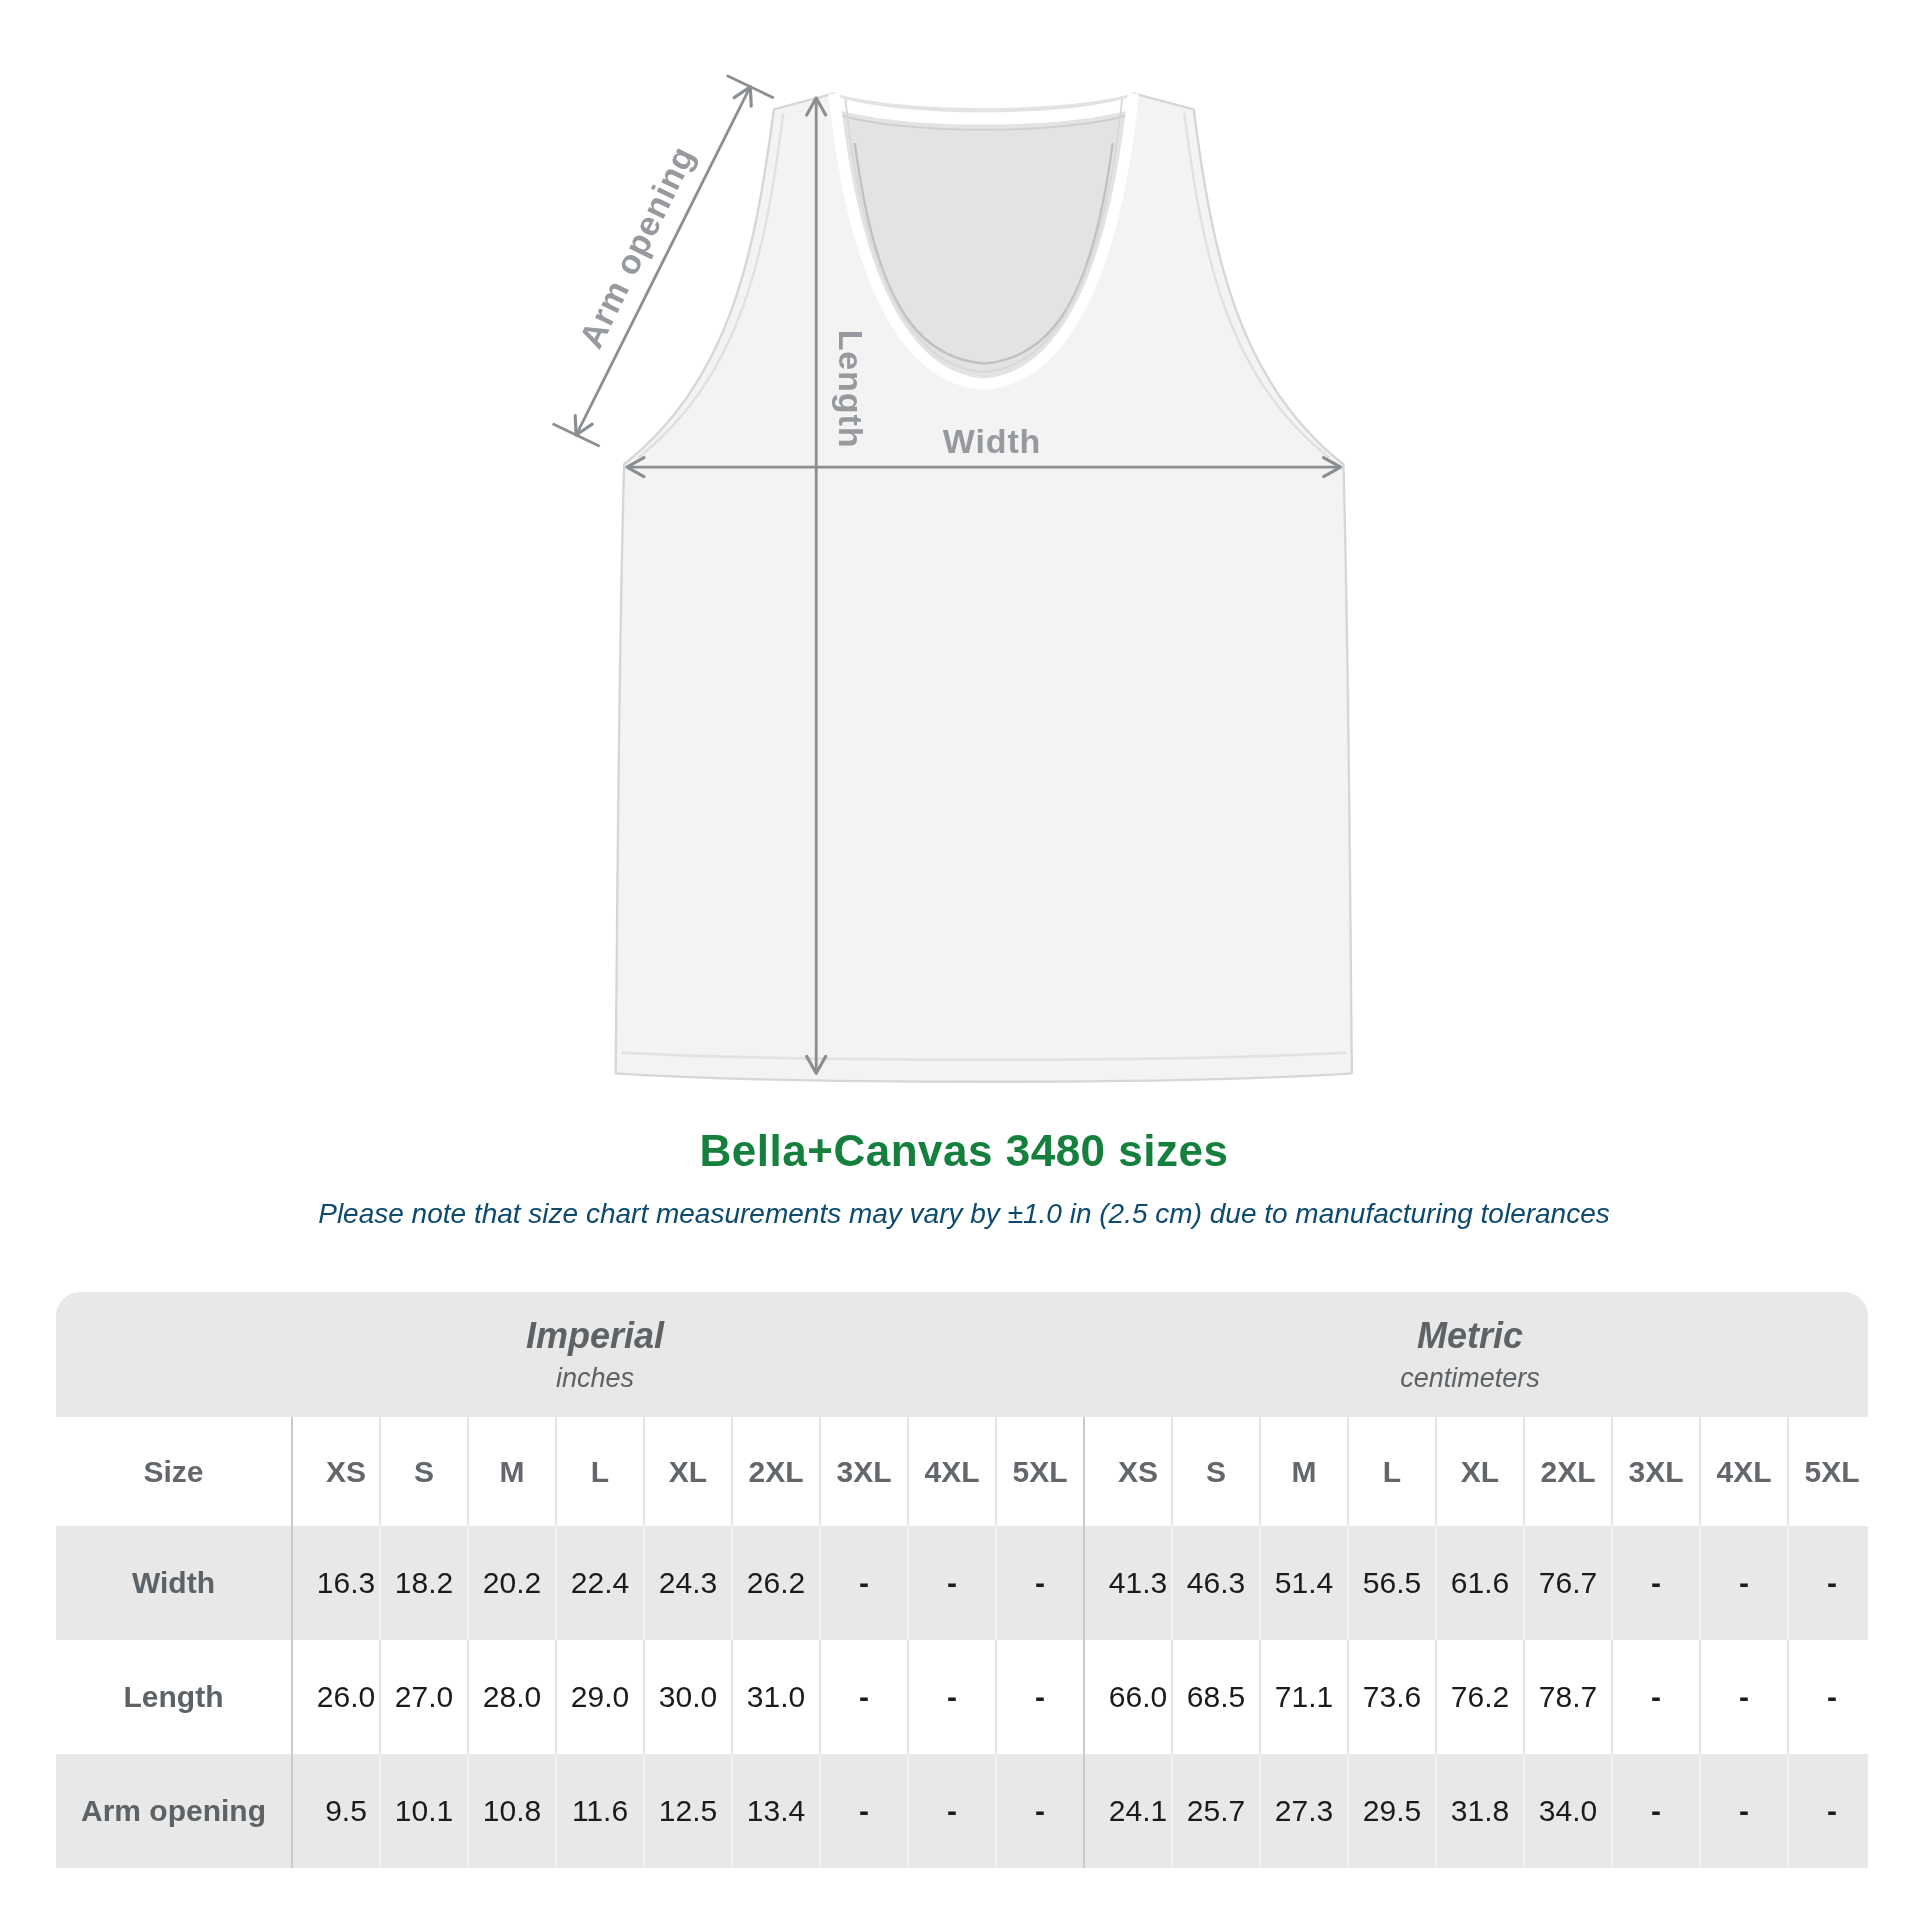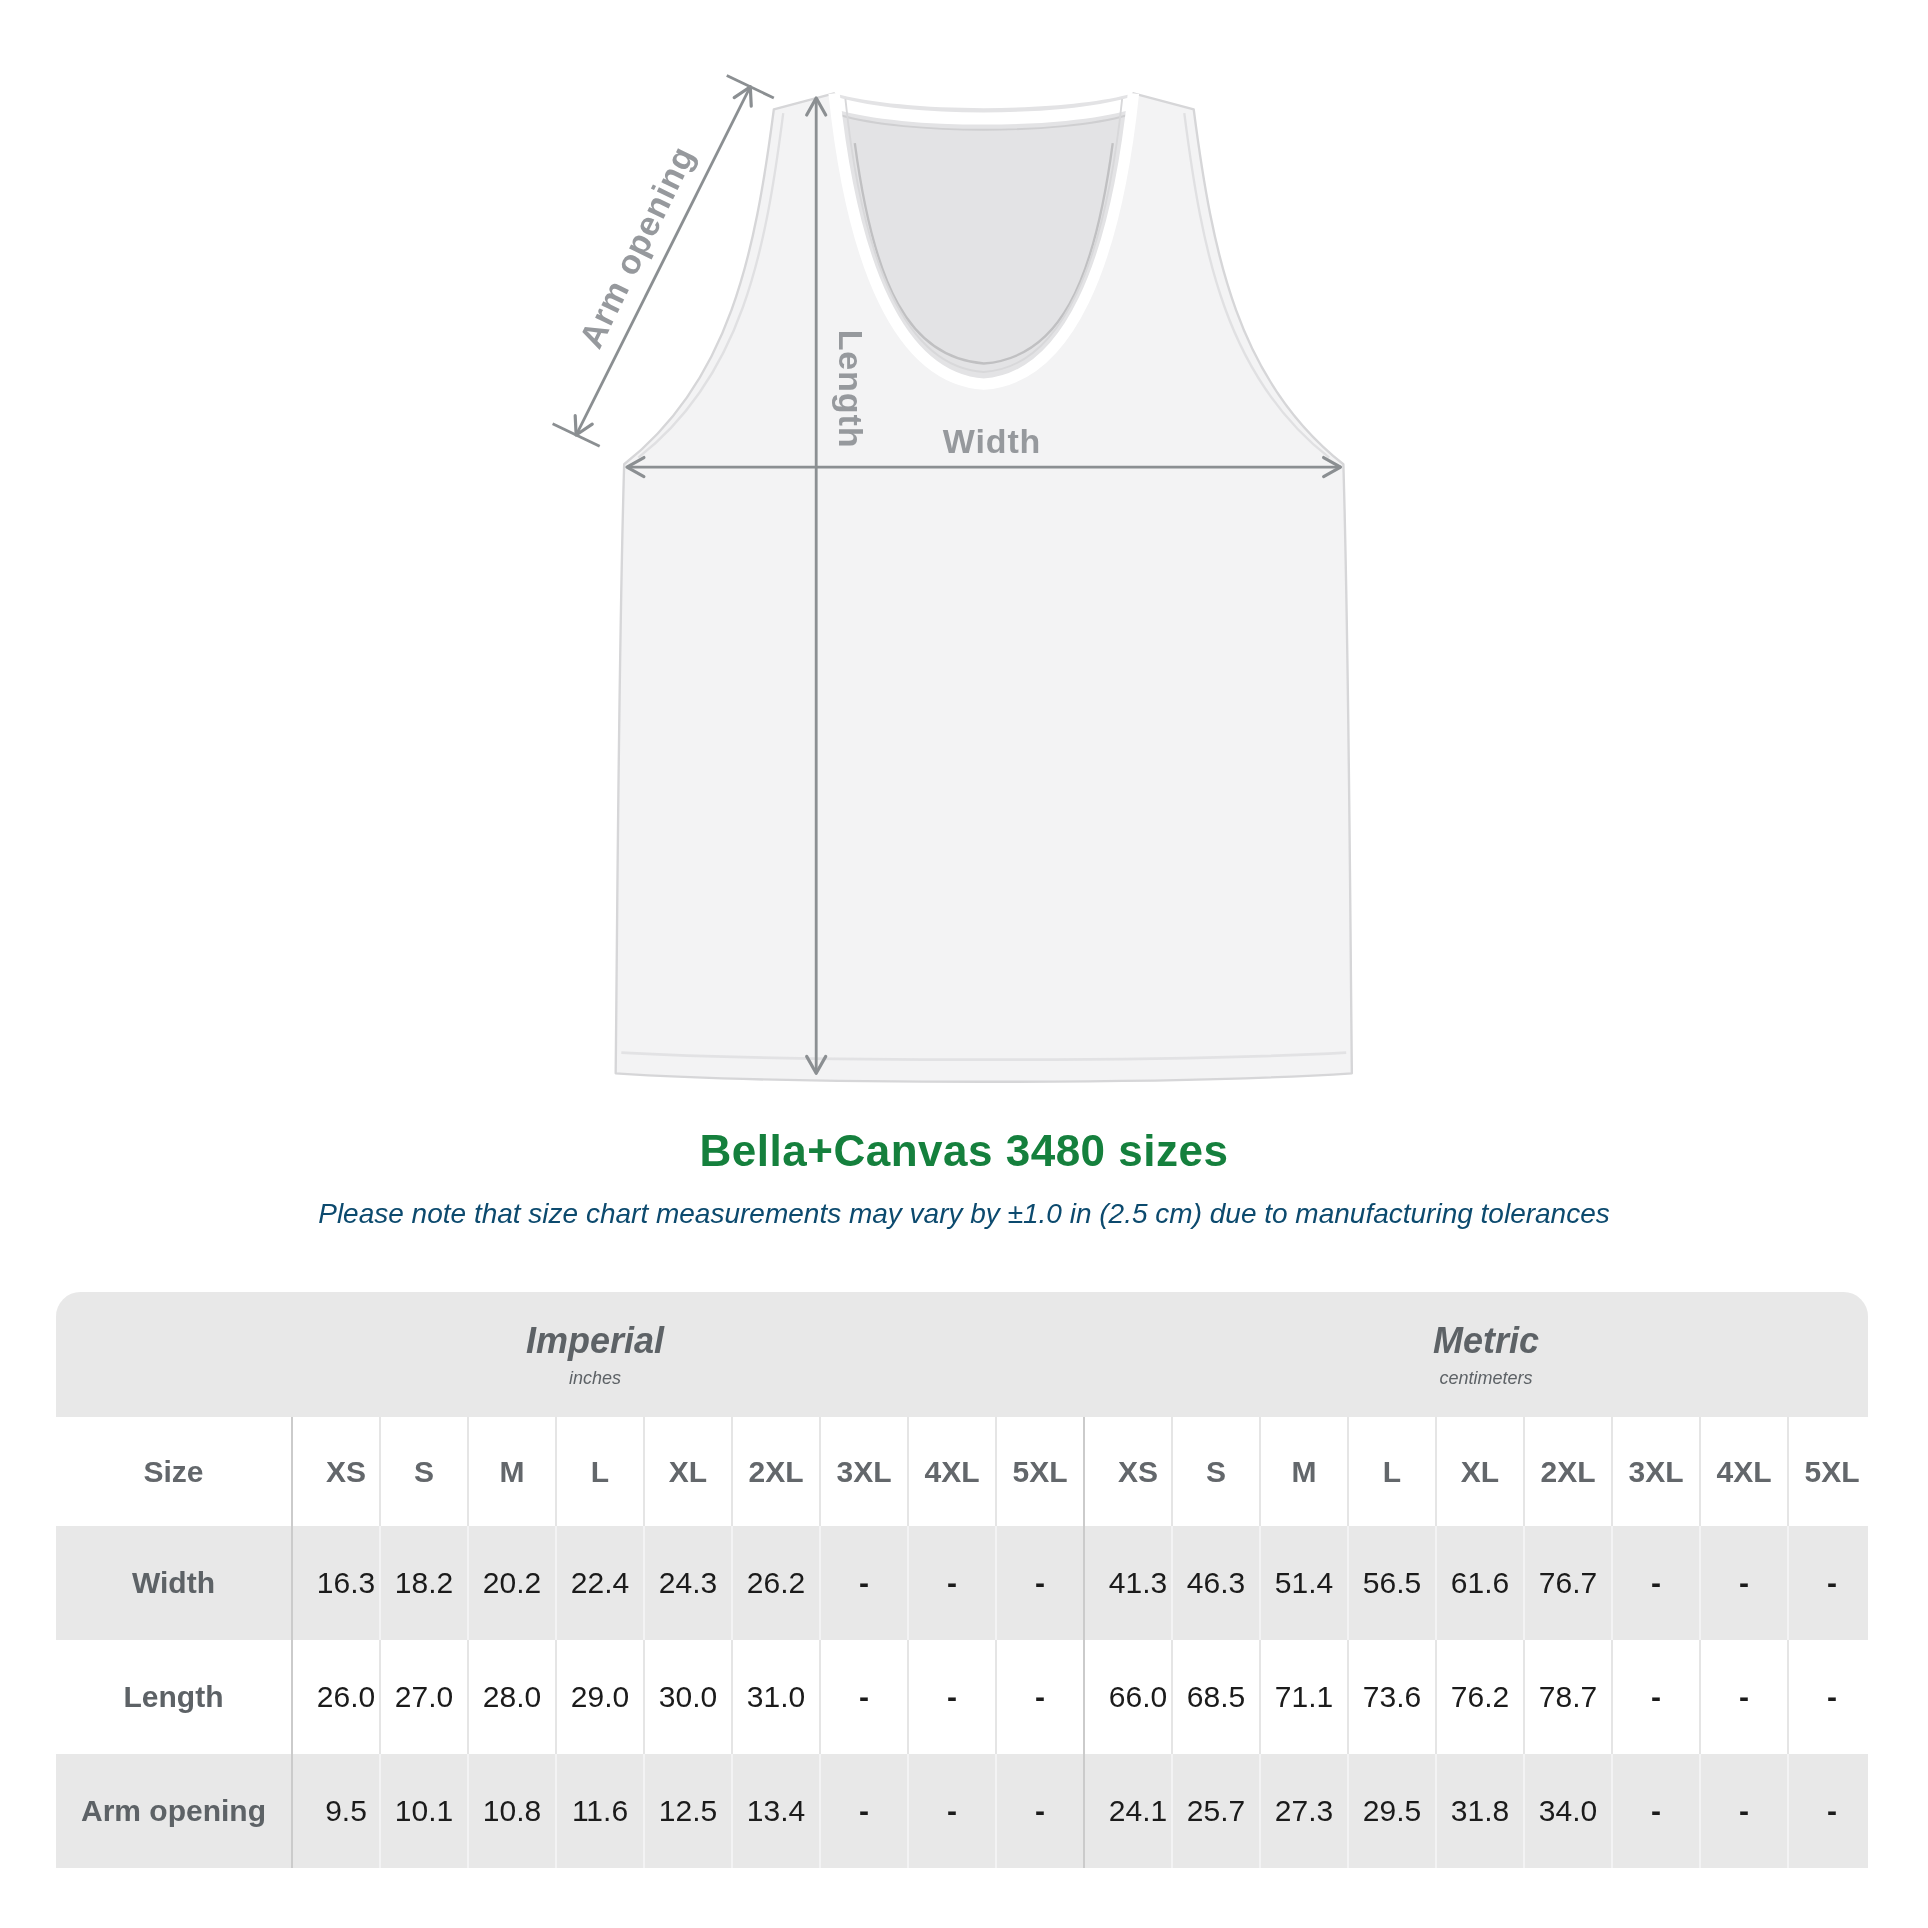--- a/index.html
+++ b/index.html
@@ -30,23 +30,23 @@
     position:absolute;left:56px;top:1292px;width:1812px;height:744px;
     border-radius:24.5px;overflow:hidden;background:#ffffff;
   }
   .band{position:relative;height:125px;background:#e8e8e8;}
   .band-group{
     position:absolute;top:0;height:100%;transform:translateX(-50%);
     display:flex;flex-direction:column;align-items:center;justify-content:center;
     gap:6.6px;color:#5d6266;
   }
   .band-group.imperial{left:539px;}
-  .band-group.metric{left:1414px;margin-left:16px;}
+  .band-group.metric{left:1414px;}
   .ug-label{font-size:36px;font-weight:700;font-style:italic;}
-  .ug-sub{font-size:18px;font-style:italic;}
+  .ug-sub{font-size:27px;font-style:italic;}
   #grid{
     display:grid;
     grid-template-columns:235px repeat(18,88px);
     grid-template-rows:109px 114px 114px 114px;
   }
   .cell{
     display:flex;align-items:center;justify-content:center;
     font-size:30px;background:#ffffff;
   }
   .hcell{font-weight:700;color:#63676b;}

